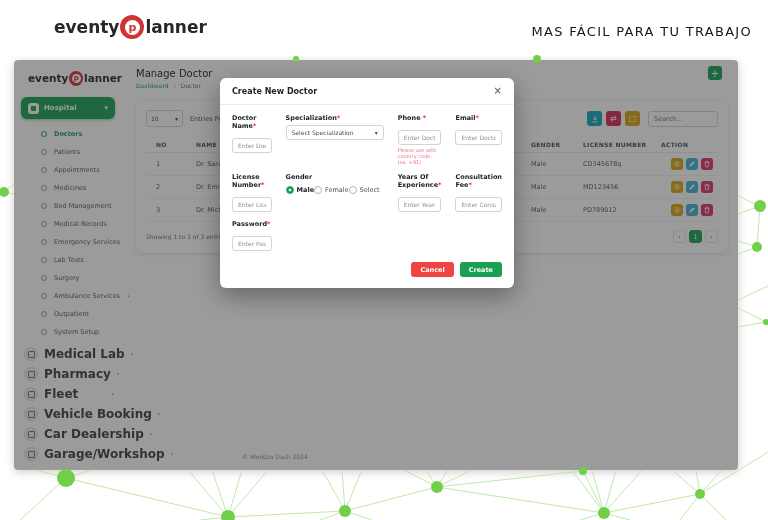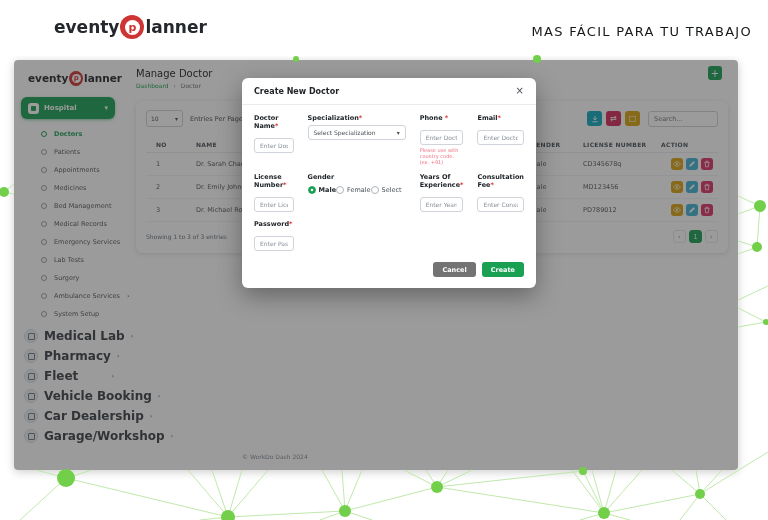--- a/index.html
+++ b/index.html
@@ -67,41 +67,41 @@
   .act-edit{background:var(--edit,#41b3d3)}
   .act-del{background:var(--del,#dd3268)}
   .tbl-footer{display:flex;align-items:center;margin-top:8px}
   .summary{font-size:6px;color:#6c757d}
   .pagination{margin-left:auto;display:flex;gap:3px;align-items:center}
   .page-btn{min-width:13px;height:13px;border:1px solid #e3e6e9;border-radius:3px;display:flex;align-items:center;justify-content:center;font-size:7px;color:#868e96;background:#fff;box-sizing:border-box}
   .page-btn.current{background:var(--green,#1aa053);border-color:var(--green,#1aa053);color:#fff;font-size:6.5px}
   .copyright{position:absolute;bottom:10px;left:120px;font-size:6px;color:#868e96}
   
   .overlay{position:absolute;inset:0;background:rgba(36,36,36,.46);z-index:30}
-  .modal{position:absolute;left:228px;top:18px;width:294px;background:#fff;border-radius:6px;z-index:40;box-shadow:0 8px 24px rgba(0,0,0,.35)}
+  .modal{position:absolute;left:206px;top:18px;width:294px;background:#fff;border-radius:6px;z-index:40;box-shadow:0 8px 24px rgba(0,0,0,.35)}
   .modal-header{display:flex;align-items:center;padding:8px 12px;border-bottom:1px solid #e9ecef}
   .modal-title{font-size:8px;font-weight:bold;color:#212529}
   .modal-close{margin-left:auto;font-size:10px;color:#495057;line-height:1;cursor:default}
   .modal-body{padding:9px 12px 2px;display:grid;grid-template-columns:1fr 1fr 1fr 1fr;column-gap:14px;row-gap:8px}
   .f-label{font-size:6.5px;font-weight:bold;color:#212529;margin-bottom:3px;display:block}
   .req{color:var(--red,#e03131)}
   .f-input{width:100%;height:15px;border:1px solid #ced4da;border-radius:3px;padding:0 5px;font-size:6px;color:#495057;background:#fff;box-sizing:border-box;outline:none;font-family:inherit}
   .f-input::placeholder{color:#8a9097}
   .f-select{position:relative;height:15px;border:1px solid #ced4da;border-radius:3px;display:flex;align-items:center;padding:0 5px;font-size:6px;color:#495057;background:#fff;box-sizing:border-box}
   .sel-chevron{margin-left:auto;font-size:6px;color:#495057}
   .note{font-size:5px;color:#ef7184;margin-top:2px}
   .radios{display:flex;justify-content:space-between;margin-top:5px;padding-right:4px}
   .radio{display:flex;align-items:center;gap:3px}
   .radio-circle{width:8px;height:8px;border-radius:50%;border:1px solid #adb5bd;background:#fff;box-sizing:border-box}
   .radio.selected .radio-circle{border:1px solid var(--green,#1aa053);background:radial-gradient(circle,#ffffff 0 1.4px,var(--green,#1aa053) 1.6px)}
   .radio-label{font-size:6.5px;color:#495057}
   .radio.selected .radio-label{font-weight:bold;color:#212529}
   .modal-footer{padding:9px 12px 11px;display:flex;justify-content:flex-end;gap:6px}
   .btn{height:15px;padding:0 9px;border-radius:3px;color:#fff;font-size:6.5px;font-weight:bold;display:flex;align-items:center}
-  .btn-cancel{background:#737373}
+  .btn-cancel{background:#ef4444}
   .btn-create{background:var(--green,#1aa053)}
 </style>
 </head>
 <body>
 
 <svg class="deco" width="768" height="520" viewBox="0 0 768 520">
   <g stroke="#b9e5a1" stroke-width="0.9" fill="none">
     <path d="M4 192 L14 184 M4 192 L14 194"></path>
     <path d="M760 206 L757 247 M760 206 L738 196 M760 206 L738 214 M757 247 L738 241 M757 247 L738 254 M766 322 L738 308 M766 322 L738 327 M768 286 L738 300"></path>
     <path d="M66 478 L228 517 M228 517 L345 511 M345 511 L437 487 M437 487 L604 513 M604 513 L700 494 M700 494 L768 452 M437 487 L583 471 M583 471 L604 513"></path>
@@ -211,20 +211,25 @@
           <span class="mlabel">Surgery</span>
           <span class="item-arrow"></span>
         </div>
 
         <div class="menu-item">
           <span class="bullet"></span>
           <span class="mlabel">Ambulance Services</span>
           <span class="item-arrow">›</span>
         </div>
 
+        <div class="menu-item">
+          <span class="bullet"></span>
+          <span class="mlabel">Outpatient</span>
+          <span class="item-arrow"></span>
+        </div>
 
 
         <div class="menu-item">
           <span class="bullet"></span>
           <span class="mlabel">System Setup</span>
           <span class="item-arrow"></span>
         </div>
       </div>
     <div class="modules">
 

